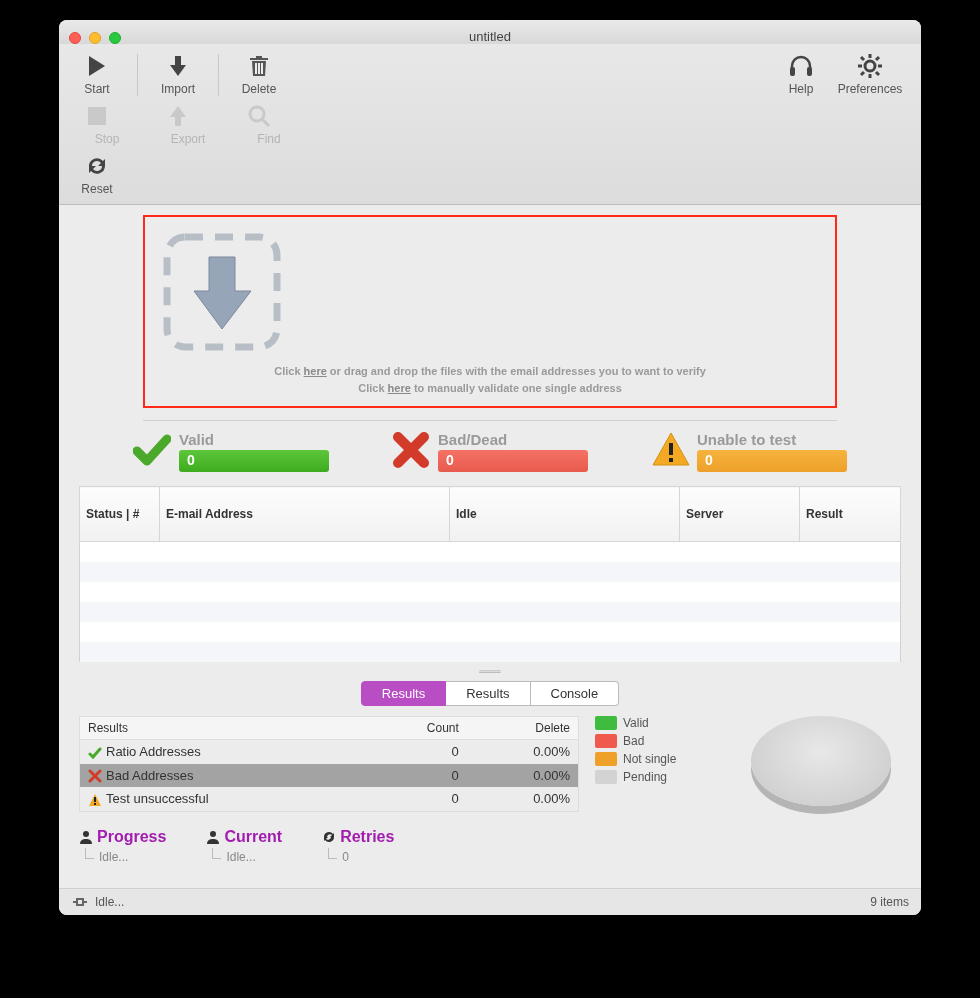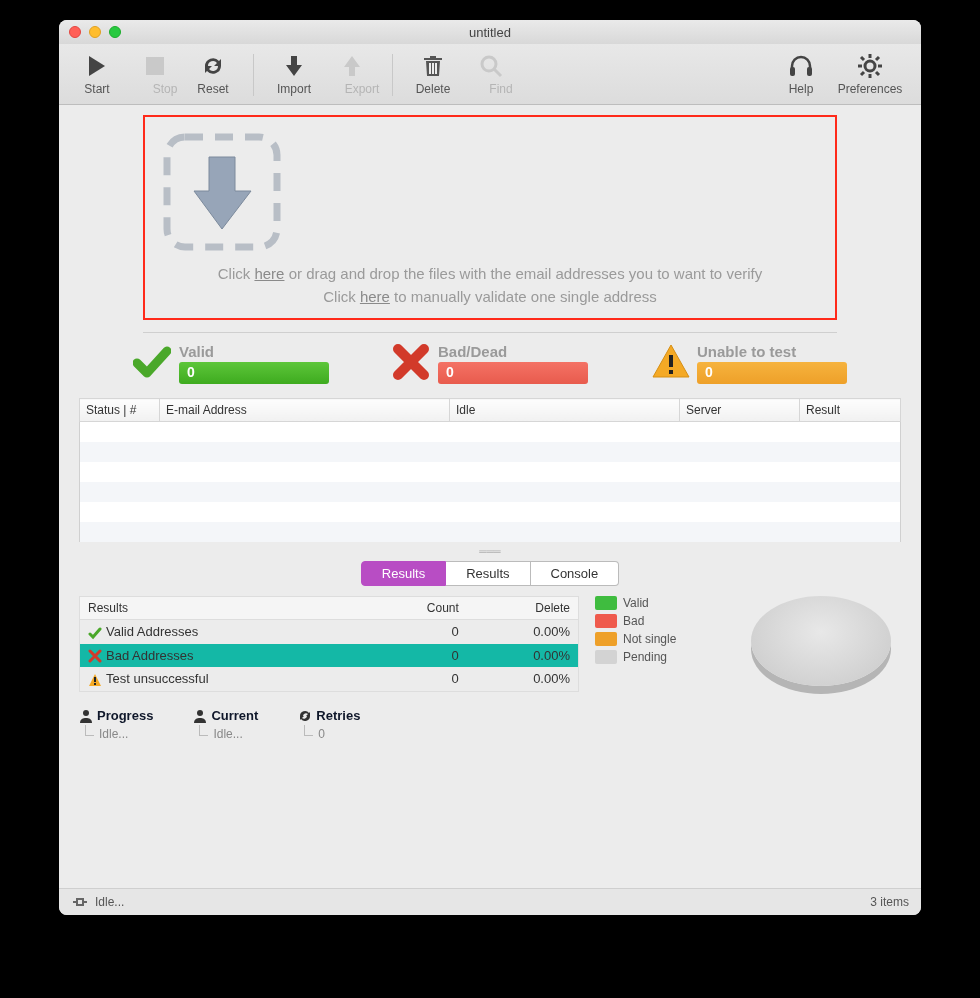--- a/index.html
+++ b/index.html
@@ -22,98 +22,98 @@
     border-radius: 8px;
     box-shadow: 0 20px 60px rgba(0,0,0,0.5);
     overflow: hidden;
     display: flex;
     flex-direction: column;
   }
   .titlebar {
     height: 24px;
     background: linear-gradient(#eaeaea,#d8d8d8);
     display: flex;
-    align-items: center;
+    align-items: flex-end;
     padding: 0 10px;
     position: relative;
   }
   .traffic { display:flex; gap:8px; }
   .traffic span { width:12px; height:12px; border-radius:50%; display:block; }
   .tl-close{ background:#ff5f57; border:1px solid #e24640;}
   .tl-min{ background:#ffbd2e; border:1px solid #dfa023;}
   .tl-max{ background:#28c940; border:1px solid #1dac2c;}
   .title { position:absolute; left:0; right:0; text-align:center; font-size:13px; color:#444;}
   .toolbar {
     display:flex;
     align-items:flex-start;
     padding: 8px 12px 8px 12px;
     background: linear-gradient(#e8e8e8,#dcdcdc);
     border-bottom:1px solid #bdbdbd;
     gap:4px;
   }
-  .toolbar .group { display:flex; gap:6px; align-items:flex-start;}
+  .toolbar .group { display:flex; gap:6px; align-items:flex-start;flex-direction:column;}
   .toolbar .sep { width:1px; height:42px; background:#c8c8c8; margin:2px 10px 0;}
   .tb-btn { display:flex; flex-direction:column; align-items:center; width:52px; cursor:pointer;}
   .tb-btn .ic { height:28px; display:flex; align-items:center; justify-content:center;}
   .tb-btn .lbl { font-size:12px; color:#555; margin-top:2px;}
   .tb-btn.disabled .lbl { color:#b5b5b5;margin-left:20px;}
   .spacer { flex:1; }
   .content { flex:1; padding: 10px 14px 0; display:flex; flex-direction:column; overflow:hidden;}
   .dropzone-wrap {
     border:2px solid #ff2a1a;
     margin: 0 70px 8px;
     padding: 8px 12px 10px;
     text-align:center;
   }
   .drop-ico { margin: 2px auto 6px; }
-  .drop-text { color:#9a9a9a; font-size:15px; line-height:1.5;}
+  .drop-text { color:#9a9a9a; font-size:11px; line-height:1.5;font-weight:bold;}
   .drop-text a { color:#8a8a8a; text-decoration:underline; cursor:pointer;}
   .hr { height:1px; background:#cfcfcf; margin:4px 70px 10px;}
   .counters { display:flex; justify-content:space-between; margin:0 60px 14px;}
   .counter { display:flex; align-items:flex-start; gap:8px;}
   .counter .ic { width:38px; height:38px;}
   .counter .right { display:flex; flex-direction:column;}
   .counter .clabel { font-size:15px; font-weight:600; color:#9a9a9a; margin-bottom:2px;}
   .counter .cbar { width:150px; height:22px; border-radius:3px; color:#fff; font-weight:bold; font-size:14px; padding:2px 8px; }
   .cbar.green{ background:linear-gradient(#5dc63a,#3eab1f);}
   .cbar.red{ background:linear-gradient(#f47265,#e85b4d);}
   .cbar.orange{ background:linear-gradient(#f6b33e,#eea029);}
   .table-wrap { margin:0 6px; }
   .tbl { width:100%; border:1px solid #d0d0d0; border-collapse:collapse; background:#fff;}
-  .tbl th { font-weight:400; font-size:12px; color:#333; background:linear-gradient(#fdfdfd,#f1f1f1); border:1px solid #d6d6d6; padding:4px 6px; text-align:left;}
+  .tbl th { font-weight:700; font-size:12px; color:#333; background:linear-gradient(#fdfdfd,#f1f1f1); border:1px solid #d6d6d6; padding:20px 6px; text-align:left;}
   .tbl th.center{ text-align:left;}
   .tbl-body { height:120px; background:#fff; border:1px solid #d0d0d0; border-top:none;}
   .tbl-body .row { height:20px; }
   .tbl-body .row.alt { background:#f4f6f9;}
   .grip { text-align:center; color:#b0b0b0; font-size:10px; padding:4px 0;}
   .tabs { display:flex; justify-content:center; margin-bottom:10px;}
   .tab { padding:4px 20px; font-size:13px; border:1px solid #bbb; background:#fff; cursor:pointer;}
   .tab:first-child{ border-radius:4px 0 0 4px;}
   .tab:last-child{ border-radius:0 4px 4px 0; border-left:none;}
   .tab.mid{ border-left:none;}
   .tab.active{ background:#b84dc4; color:#fff; border-color:#b84dc4;}
   .bottom { display:flex; gap:16px; margin:0 6px 8px;}
   .results-panel { flex:1;}
   .rtable { width:100%; border-collapse:collapse; border:1px solid #ddd;}
   .rtable th { font-weight:400; font-size:12px; padding:4px 8px; background:#f5f5f5; border-bottom:1px solid #ddd;}
   .rtable th:first-child{text-align:left;}
   .rtable th:nth-child(2),.rtable th:nth-child(3){text-align:right;}
   .rtable td { padding:4px 8px; font-size:13px;}
   .rtable td:nth-child(2),.rtable td:nth-child(3){text-align:right;}
-  .rtable tr.alt td{ background:#14b8a6;}
+  .rtable tr.alt td{ background:#a3a3a3;}
   .legend { width:130px; font-size:12px; color:#555;}
   .legend .lrow{ display:flex; align-items:center; gap:6px; margin-bottom:4px;}
   .legend .sw{ width:22px; height:14px; border-radius:2px;}
   .sw.green{background:#3fbc3f;} .sw.red{background:#ef5a4c;} .sw.orange{background:#eea029;} .sw.grey{background:#d3d3d3;}
   .pieholder{ width:160px; display:flex; align-items:center; justify-content:center;}
   .pie { width:140px; height:100px; position:relative;}
   .pie .disc{ width:140px; height:90px; background:radial-gradient(ellipse at 50% 40%, #e8e8e8, #c8c8c8); border-radius:50%; box-shadow:0 8px 0 #b5b5b5;}
   .status-row { display:flex; gap:40px; margin:4px 6px 0;}
   .st-col { display:flex; flex-direction:column;}
-  .st-head { display:flex; align-items:center; gap:4px; color:#0f172a; font-weight:600; font-size:13px;}
+  .st-head { display:flex; align-items:center; gap:4px; color:#a21caf; font-weight:600; font-size:16px;}
   .st-head .ic{ color:#333;}
   .st-sub { color:#888; font-size:12px; padding-left:20px; margin-top:4px; position:relative;}
   .st-sub::before{ content:""; position:absolute; left:6px; top:-2px; width:8px; height:10px; border-left:1px solid #bbb; border-bottom:1px solid #bbb;}
   .footer { border-top:1px solid #cfcfcf; padding:6px 12px; display:flex; justify-content:space-between; font-size:12px; color:#555; background:#e6e6e6;}
   .footer .left{ display:flex; align-items:center; gap:6px;}
   svg{display:block;}
   .mini-ic{ display:inline-block; vertical-align:middle; margin-right:4px;}
 </style>
 </head>
 <body>
@@ -325,21 +325,21 @@
         <table class="rtable">
           <tbody>
               <tr>
             <th>Results</th>
             <th>Count</th>
             <th>Delete</th>
           </tr>
           <tr>
             <td><span class="mini-ic"><svg width="14" height="14">
                       <path d="M2 8 L5 11 L12 3" stroke="#4aa82a" stroke-width="3" fill="none" stroke-linecap="round"></path>
-                    </svg></span><span>Valid Addresses</span></td>
+                    </svg></span><span>Ratio Addresses</span></td>
             <td>0</td>
             <td>0.00%</td>
           </tr>
           <tr class="alt">
             <td><span class="mini-ic"><svg width="14" height="14">
                       <path d="M2 2 L12 12 M12 2 L2 12" stroke="#d23a2a" stroke-width="3" stroke-linecap="round"></path>
                     </svg></span><span>Bad Addresses</span></td>
             <td>0</td>
             <td>0.00%</td>
           </tr>
@@ -422,16 +422,16 @@
 
   <div class="footer">
     <div class="left">
       <span>
           <svg width="18" height="12">
             <path d="M2 6h4M12 6h4M6 3h6v6H6z" stroke="#666" stroke-width="2" fill="none"></path>
           </svg>
         </span>
       <span>Idle...</span>
     </div>
-    <div>3 items</div>
+    <div>9 items</div>
   </div>
 
 </div>
 
 </body></html>

